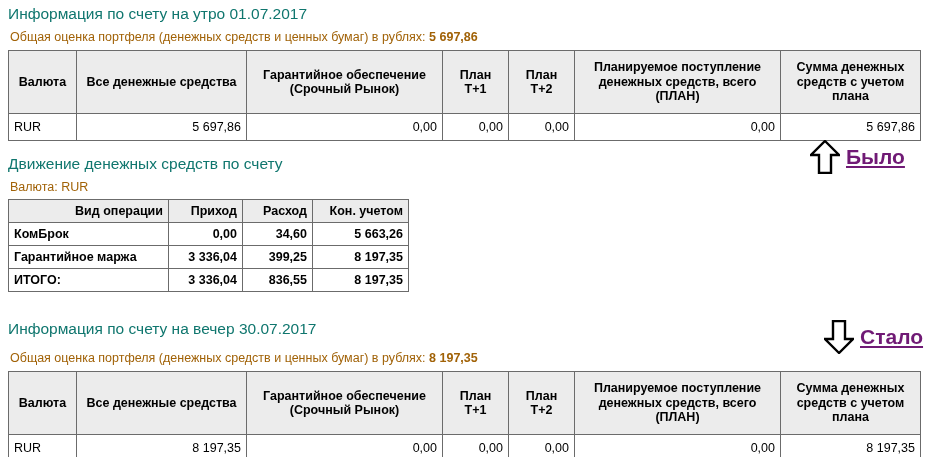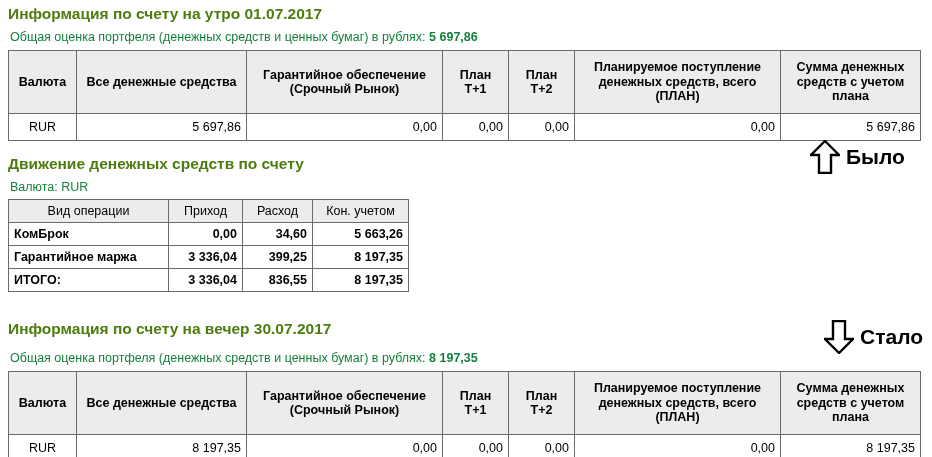--- a/index.html
+++ b/index.html
@@ -15,27 +15,27 @@
     position: relative;
     overflow: hidden;
   }
   .page {
     position: relative;
     width: 932px;
     height: 457px;
   }
   .section-title {
     font-size: 15.5px;
-    font-weight: bold;
-    color: #4d7c0f;
+    font-weight: normal;
+    color: #0f766e;
     letter-spacing: 0px;
   }
   .subtitle {
     font-size: 12.5px;
-    color: #15803d;
+    color: #a16207;
   }
   .subtitle b {
     font-weight: bold;
   }
   
   table.acct {
     border-collapse: collapse;
     table-layout: fixed;
     font-size: 12.5px;
   }
@@ -49,55 +49,56 @@
     font-weight: bold;
     text-align: center;
     line-height: 1.15;
     height: 56px;
   }
   table.acct tbody td {
     background: #ffffff;
     height: 20px;
   }
   td.num { text-align: right; }
-  td.cur { text-align: center; }
+  td.cur { text-align: left; }
 
   
   table.flow {
     border-collapse: collapse;
     table-layout: fixed;
     font-size: 12.5px;
   }
   table.flow th, table.flow td {
     border: 1px solid #6b6b6b;
     padding: 2px 5px;
     height: 18px;
     font-weight: bold;
   }
   table.flow thead th {
     background: #ececec;
-    font-weight: normal;
-    text-align: center;
+    font-weight: bold;
+    text-align: right;
     margin-left: 20px;
   }
   table.flow td.lbl { text-align: left; }
   table.flow td.num { text-align: right; }
   table.flow tr.total td { font-weight: bold; }
 
   
   .anno {
     position: absolute;
     display: flex;
     align-items: center;
     gap: 6px;
   }
   .anno-label {
     font-size: 21px;
     font-weight: bold;
-    color: #000000;
+    text-decoration: underline;
+    color: #701a75;
   }
   .arrow-svg { display: block; }
 
   
   #title-morning { position: absolute; left: 8px; top: 5px; }
   #sub-morning   { position: absolute; left: 10px; top: 30px; }
   #tbl-morning   { position: absolute; left: 8px; top: 50px; }
   #title-flow    { position: absolute; left: 8px; top: 155px; }
   #sub-flow      { position: absolute; left: 10px; top: 180px; text-align: right; }
   #tbl-flow      { position: absolute; left: 8px; top: 199px; }

